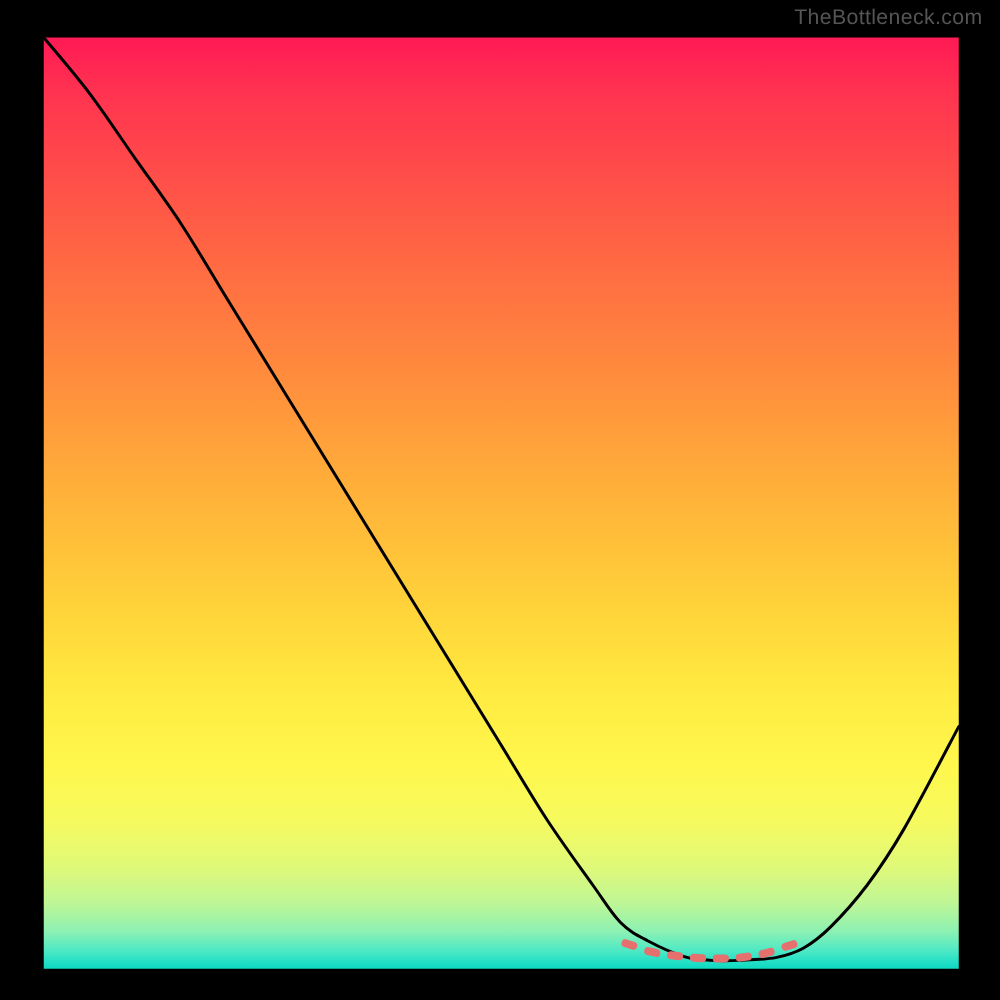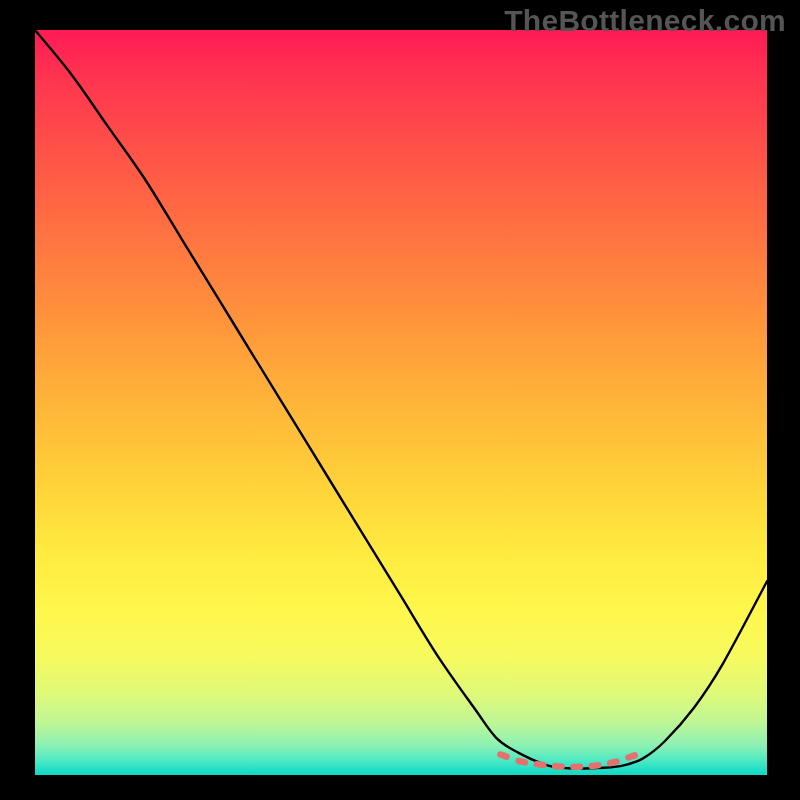--- a/index.html
+++ b/index.html
@@ -9,22 +9,22 @@
     height: 800px;
     background: #000;
     overflow: hidden;
     font-family: Arial, Helvetica, sans-serif;
   }
   .attribution {
     position: absolute;
     top: 4px;
     right: 14px;
     color: #555;
-    font-size: 30px;
-    font-weight: 700;
+    font-size: 17px;
+    font-weight: 400;
     letter-spacing: 0.3px;
     z-index: 10;
   }
   .frame {
     position: absolute;
     left: 35px;
     top: 30px;
     width: 732px;
     height: 745px;
     background: #000;

